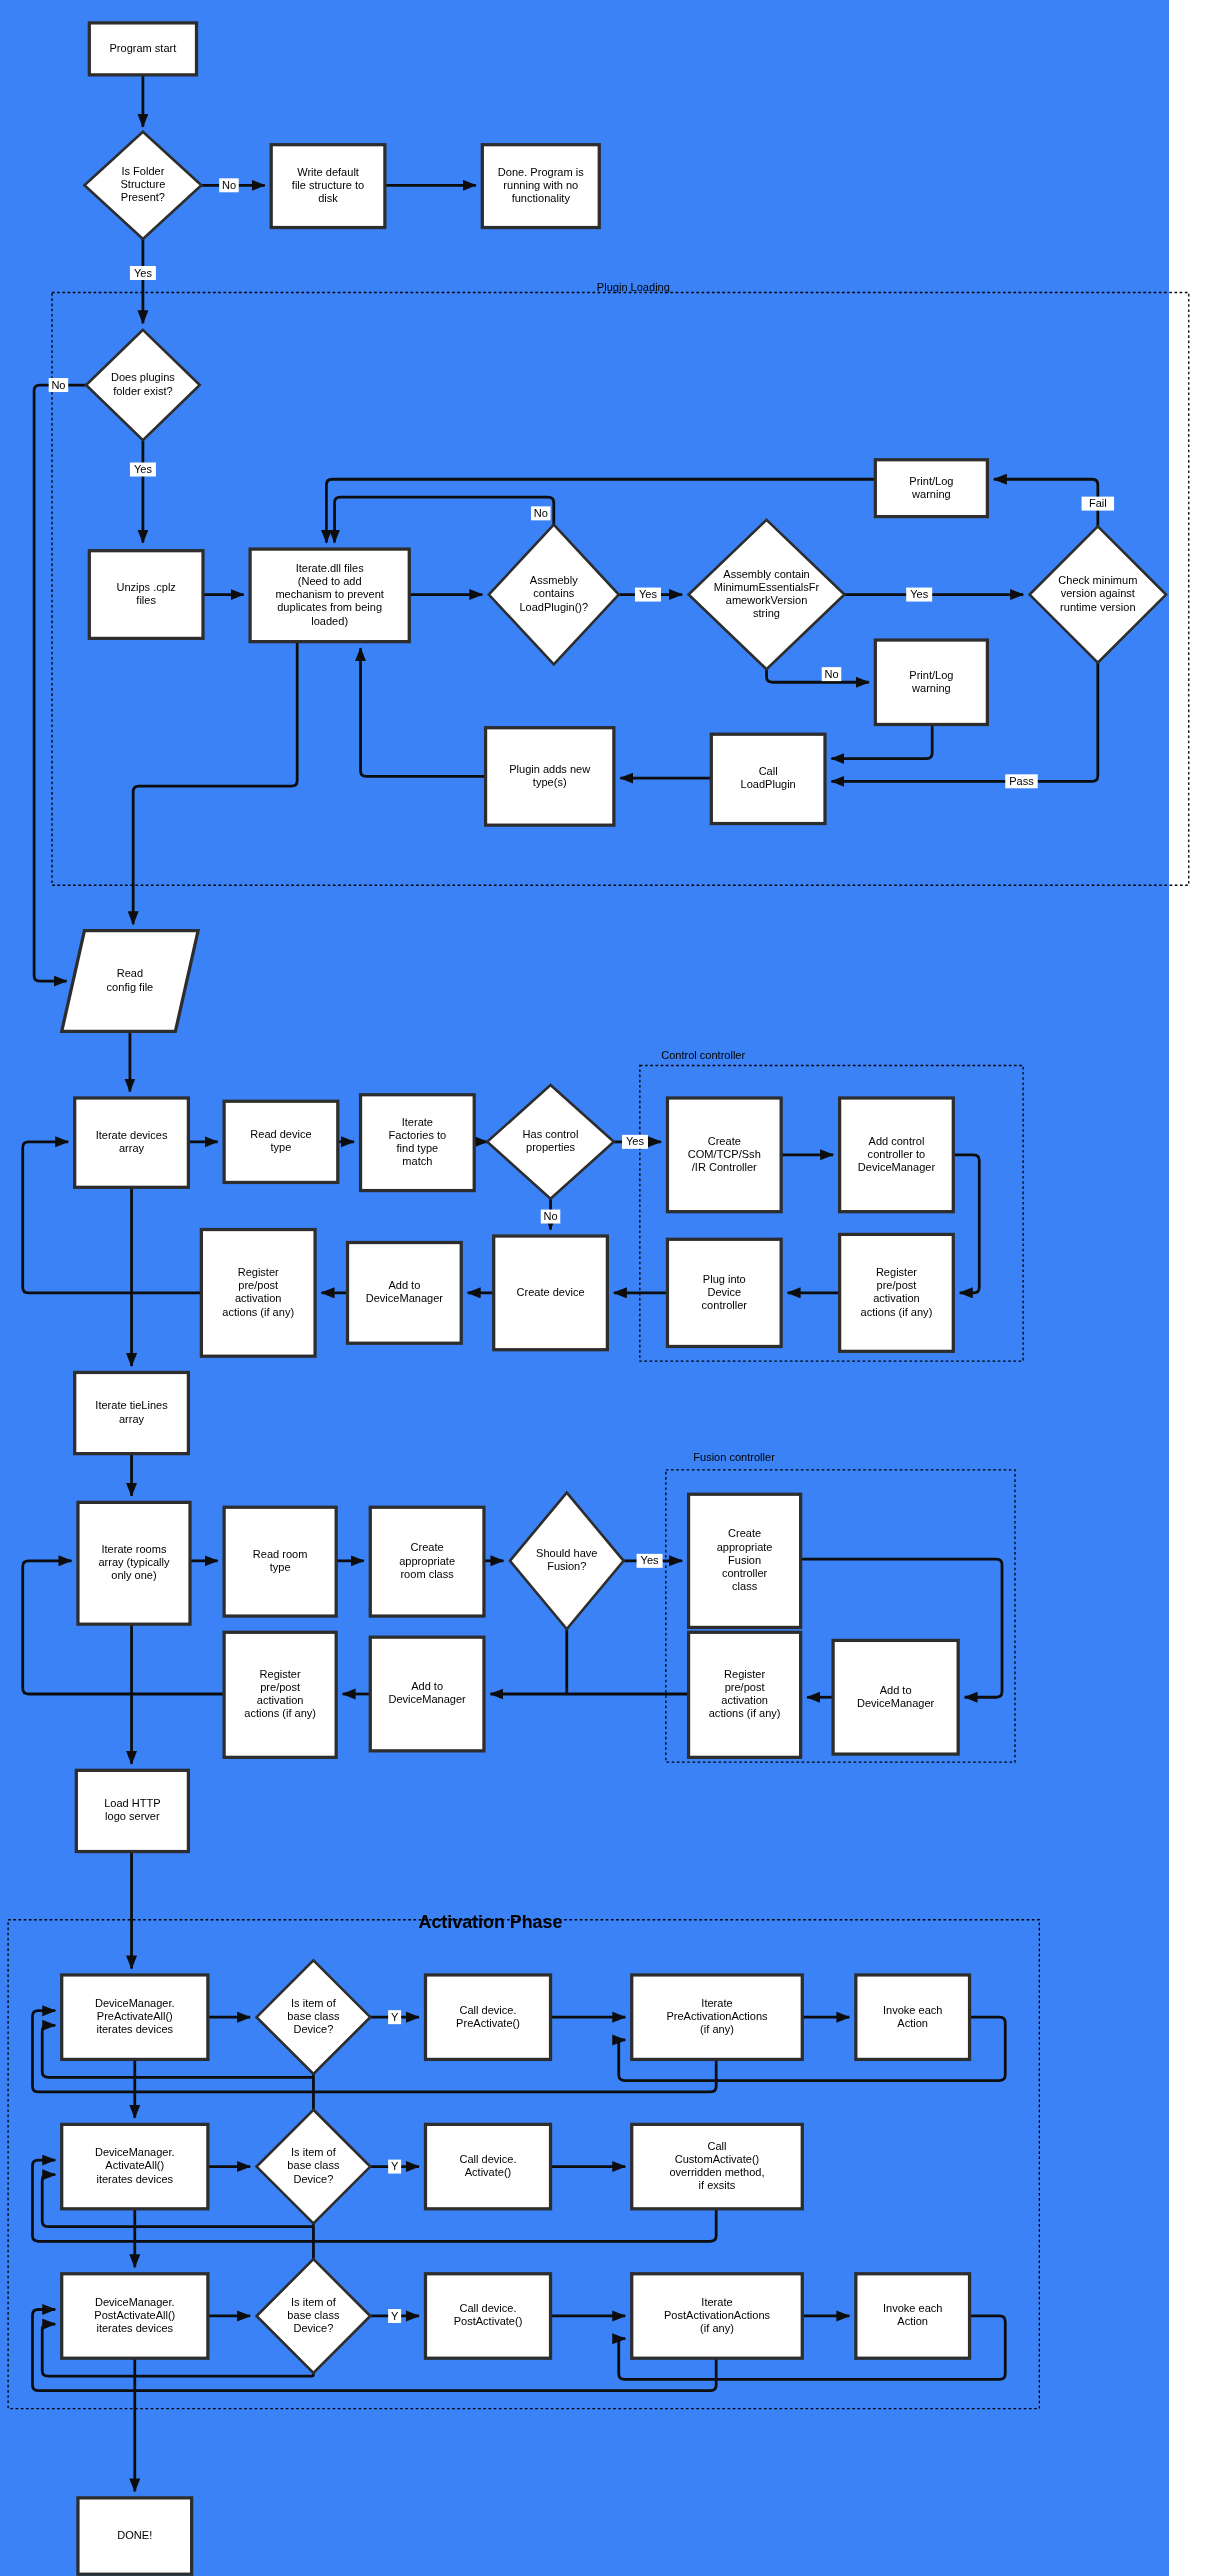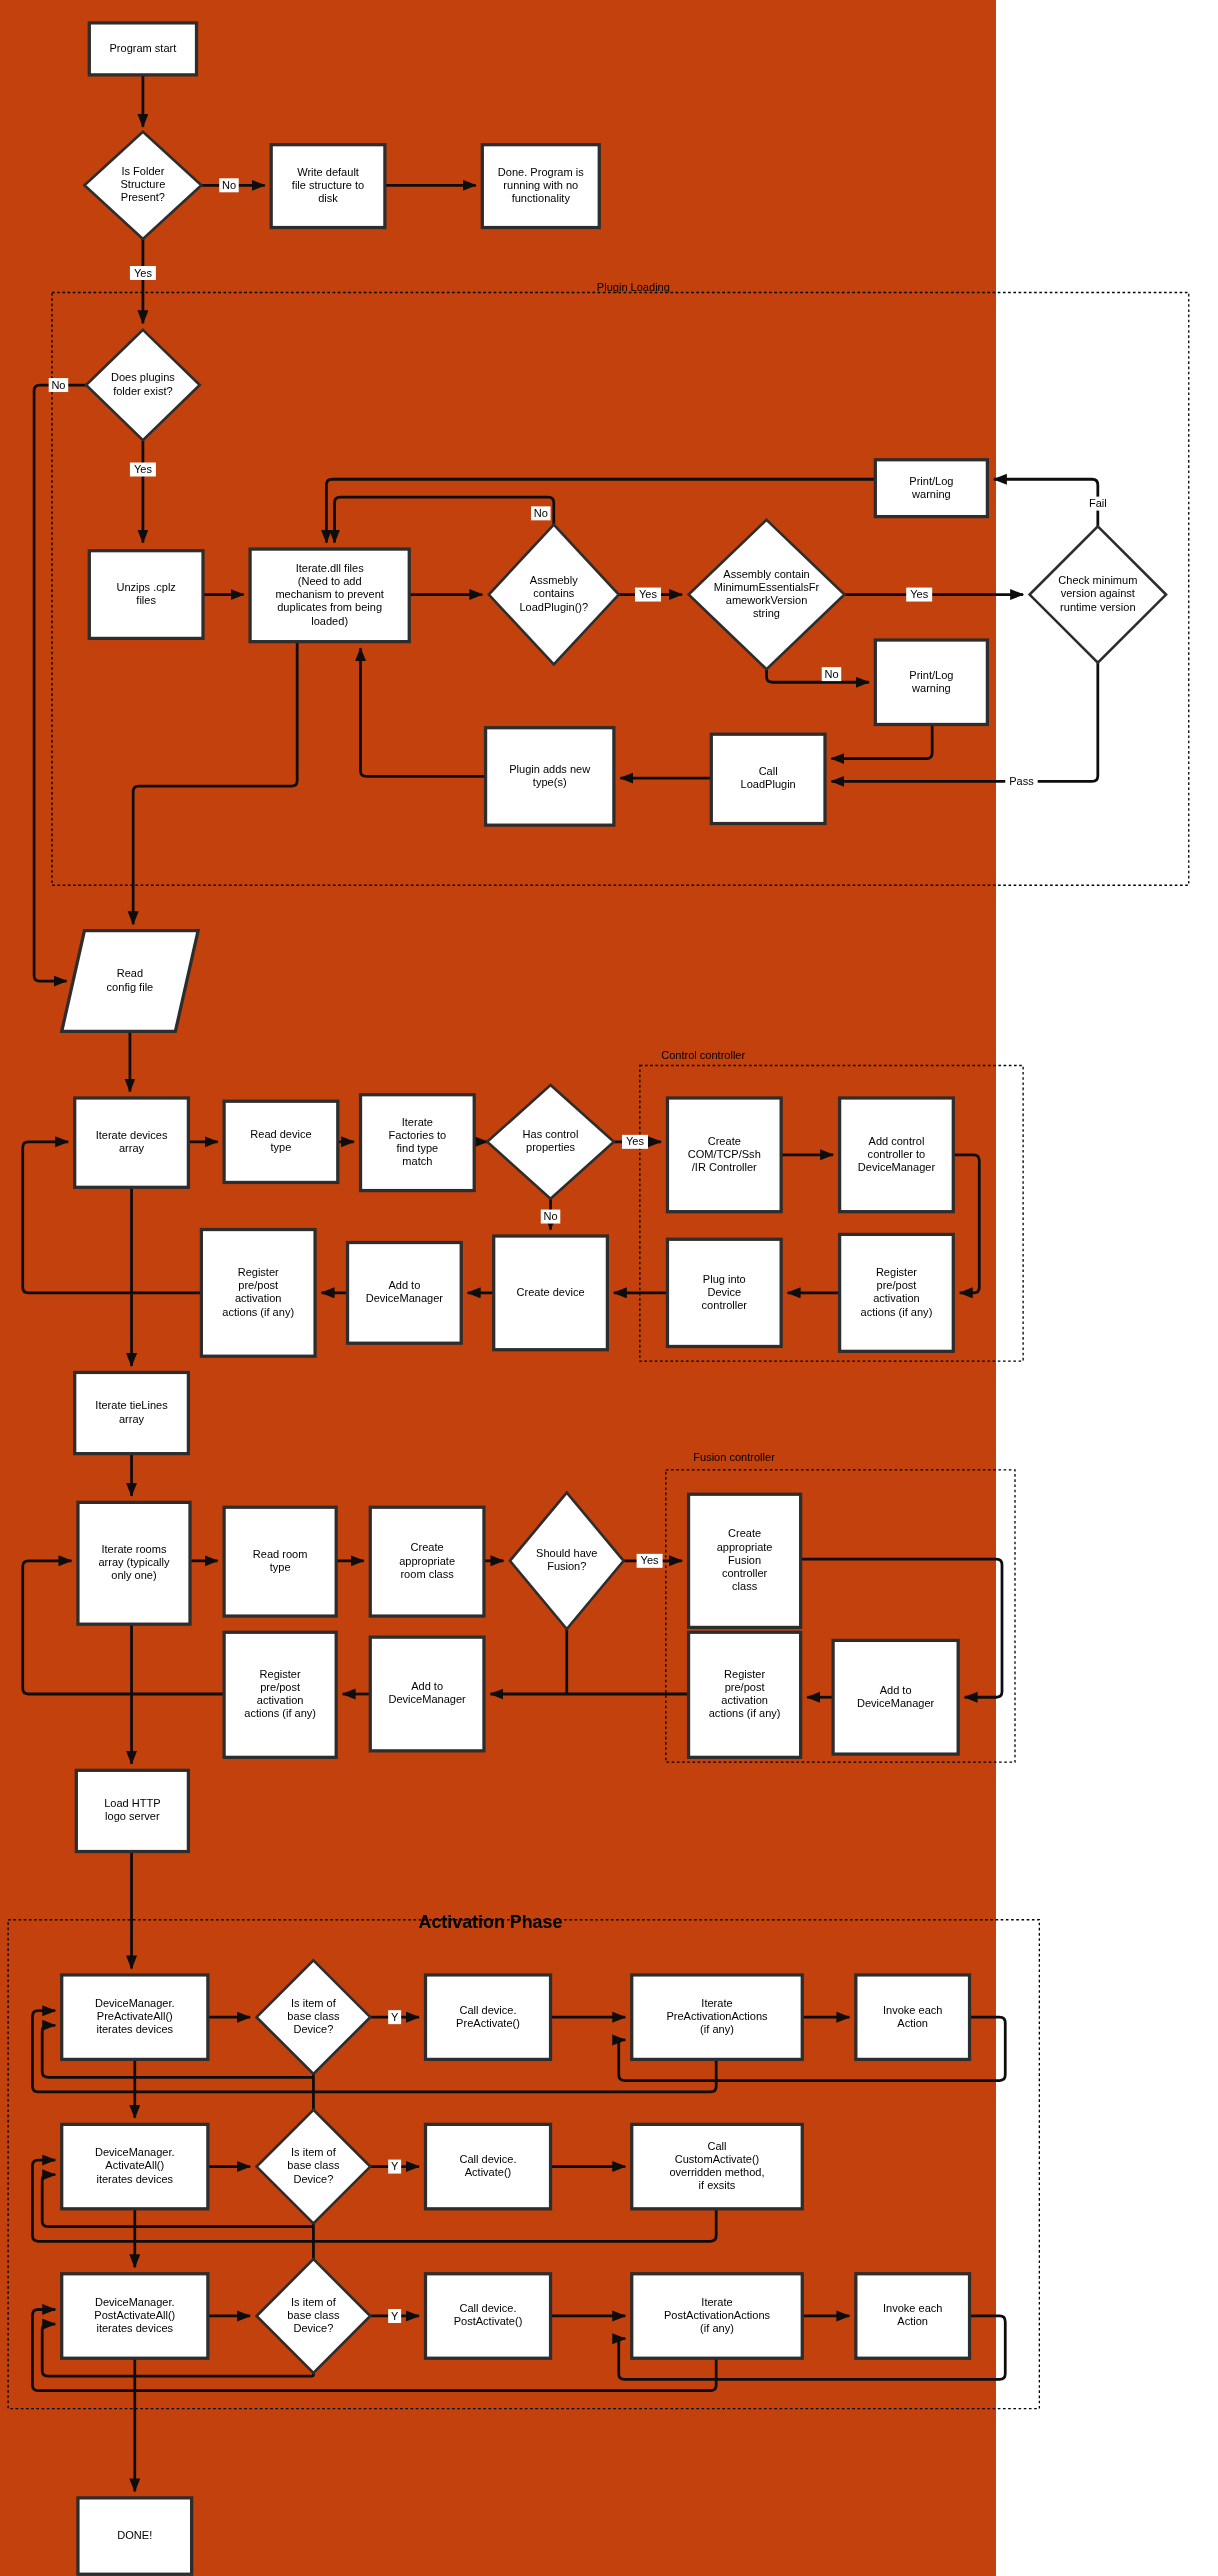--- a/index.html
+++ b/index.html
@@ -1,17 +1,17 @@
 <!DOCTYPE html>
 <html style="font-size:8.9px"><head>
 <meta charset="utf-8">
 <style>
   html,body{margin:0;padding:0;background:#ffffff;}
   body{font-family:"Liberation Sans", sans-serif;}
-  #stage{width:996px;height:2576px;position:relative;background:#c2410c;}
+  #stage{width:1169px;height:2576px;position:relative;background:#3b82f6;}
   svg{display:block;}
   text{fill:#000;}
 </style>
 </head>
 <body>
 
 <div id="stage">
   <svg id="flow" xmlns="http://www.w3.org/2000/svg" width="1218" height="2576" viewBox="0 0 750 1586">
       <defs>
         <marker id="arr" markerUnits="userSpaceOnUse" markerWidth="9" markerHeight="8" refX="8" refY="3.4" orient="auto">

